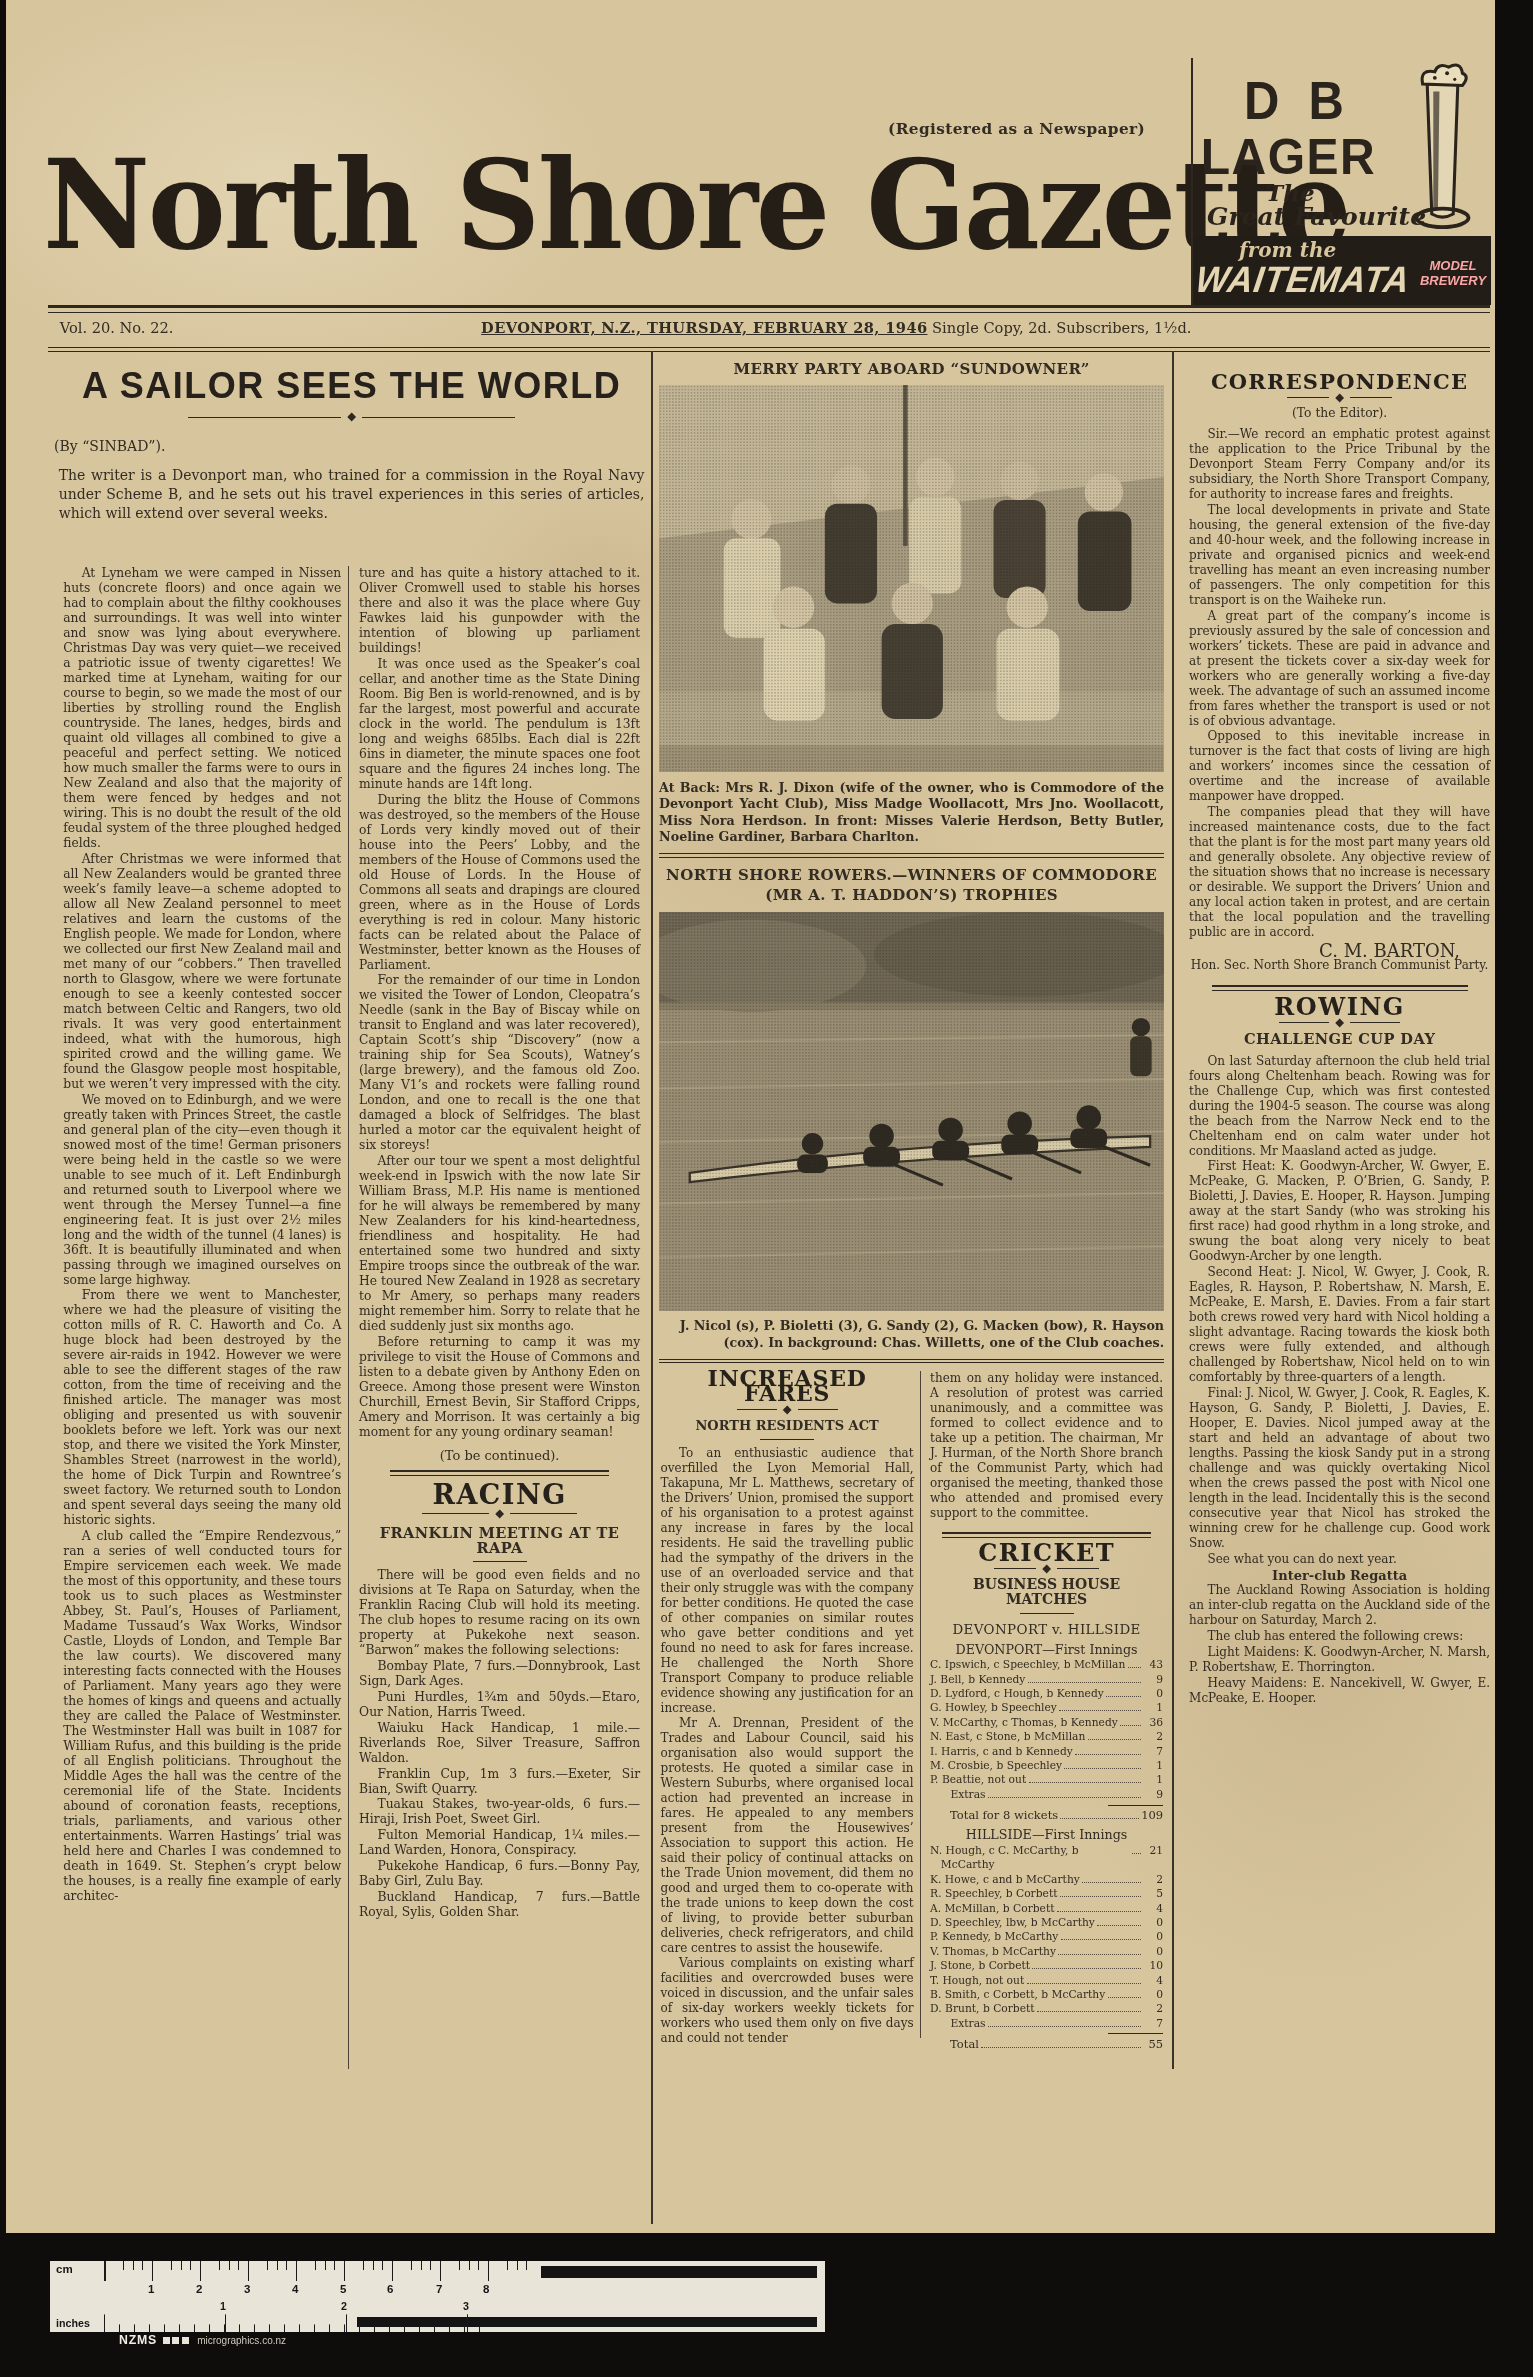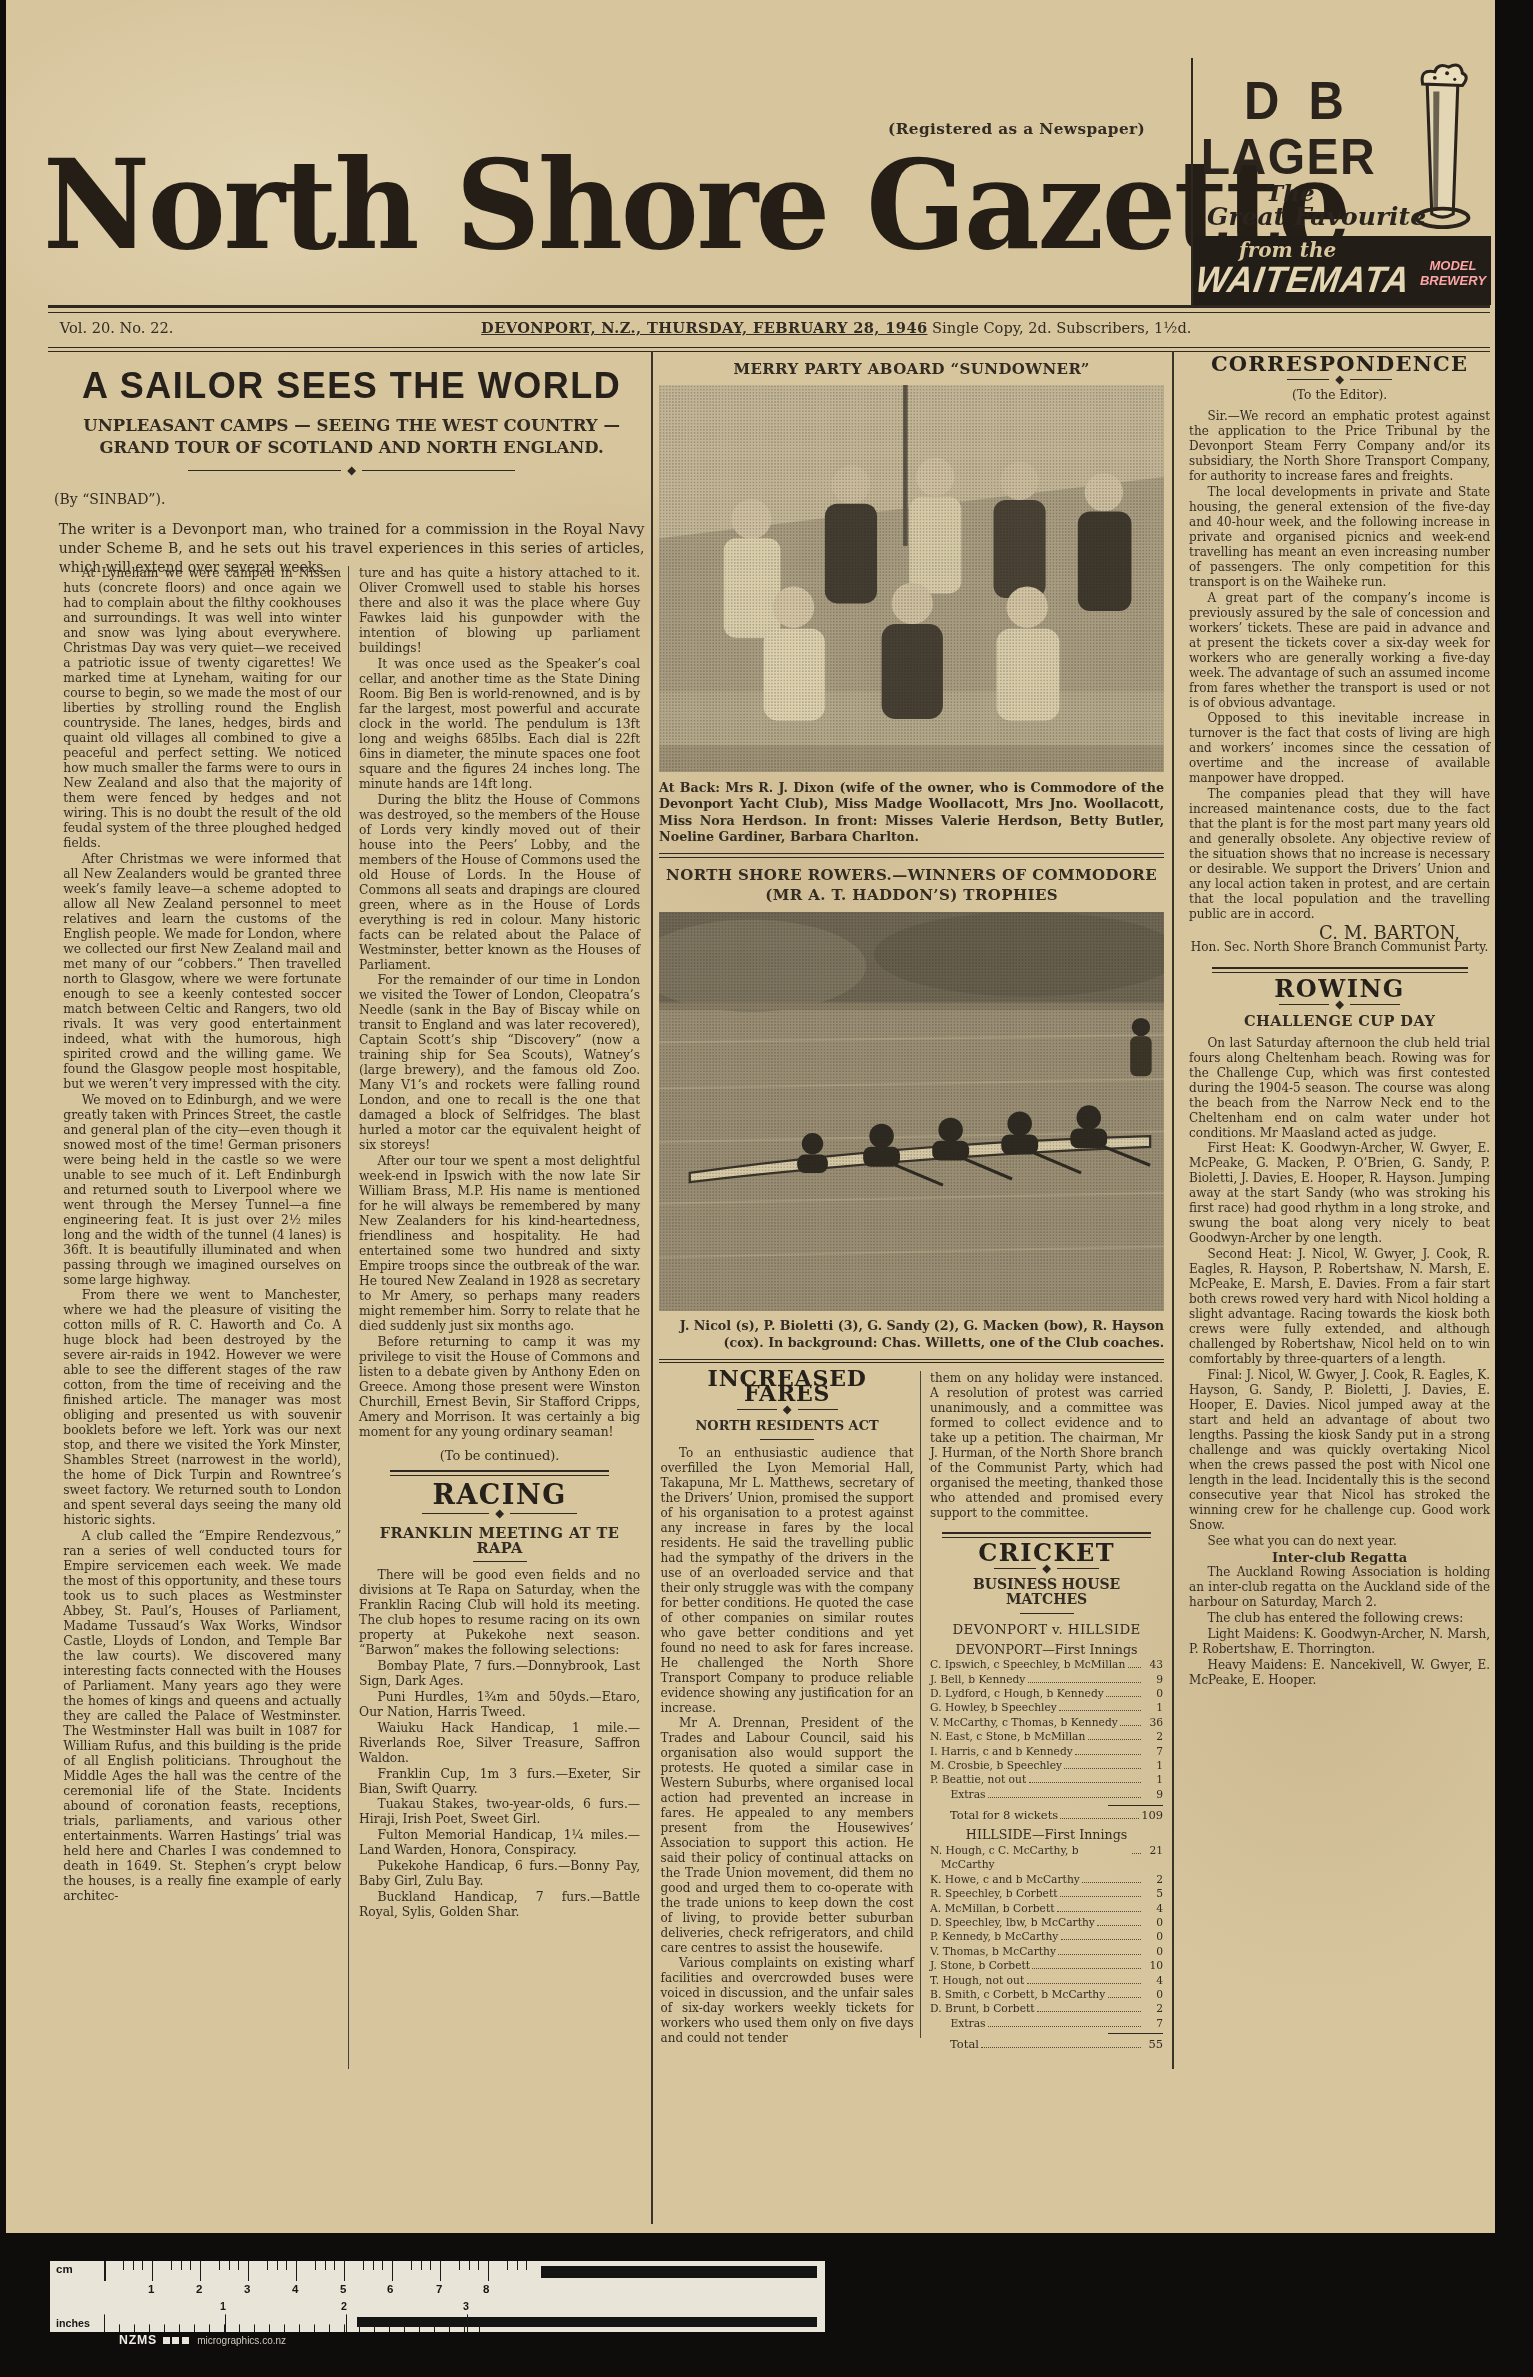--- a/index.html
+++ b/index.html
@@ -95,21 +95,21 @@
   .ck-match{text-align:center;font-size:13.4px;margin-top:7.7px;letter-spacing:0.4px;}
   .ck-innings{text-align:center;font-size:12.7px;margin-top:4.6px;margin-bottom:1.5px;}
   .crow{display:flex;align-items:baseline;font-size:10.7px;line-height:14.4px;}
   .cname{padding-left:10.7px;text-indent:-10.7px;}
   .cdots{flex:1;min-width:9.2px;border-bottom:1.5px dotted #54483a;margin:0 2.3px 3.1px 2.3px;}
   .cscore{min-width:20px;text-align:right;}
   .sumline{width:55px;border-top:1.2px solid #2e2820;margin:2.3px 0 2.3px auto;}
   .ctotal{display:flex;align-items:baseline;font-size:11.5px;margin-left:20px;}
   .extras-row .cname{padding-left:31px;}
   
-  .rightcol{position:absolute;left:1183px;top:356px;width:301px;font-size:12px;line-height:15px;}
+  .rightcol{position:absolute;left:1183px;top:374px;width:301px;font-size:12px;line-height:15px;}
   .corr-head{font-weight:bold;text-align:center;font-size:21px;letter-spacing:1.2px;color:#26211a;}
   .toeditor{text-align:center;font-size:12.3px;margin:3.1px 0 6.1px;}
   .rightcol .para{margin-bottom:0.8px;}
   .sig-name{text-align:center;padding-left:100px;font-size:18px;margin-top:3.1px;}
   .sig-title{text-align:center;font-size:12px;line-height:14.6px;}
   .row-head{font-weight:bold;text-align:center;font-size:24px;letter-spacing:1.5px;color:#26211a;margin-top:7.7px;}
   .row-sub{font-weight:bold;text-align:center;font-size:14.6px;letter-spacing:0.4px;margin:3.1px 0 7.7px;}
   .interclub{font-weight:bold;text-align:center;font-size:13px;margin-top:1.5px;}
   
   .ruler{position:absolute;left:50px;top:2261px;width:775px;height:71px;background:#e9e4d8;}
@@ -172,21 +172,20 @@
     <span class="dl-date">DEVONPORT, N.Z., THURSDAY, FEBRUARY 28, 1946</span>
     <span class="dl-price">Single Copy, 2d. Subscribers, 1½d.</span>
   </div>
   <div class="rule-under"></div>
 
   <div class="vrule" style="left:645px;top:351px;width:1.5px;height:1873px;"></div>
   <div class="vrule" style="left:1166px;top:351px;width:1.5px;height:1718px;"></div>
 
   <div class="sailor">
     <div class="h-main">A SAILOR SEES THE WORLD</div>
-    <div class="h-sub">UNPLEASANT CAMPS — SEEING THE WEST COUNTRY — GRAND TOUR OF SCOTLAND AND NORTH ENGLAND.</div>
     <div class="divider">
         <span class="ln"></span>
         <span class="dm">◆</span>
         <span class="ln"></span>
       </div>
     <div class="byline">(By “SINBAD”).</div>
     <p class="intro">The writer is a Devonport man, who trained for a commission in the Royal Navy under Scheme B, and he sets out his travel experiences in this series of articles, which will extend over several weeks.</p>
 
     <div class="vrule" style="left:294px;top:213px;width:0.8px;height:1503px;background:#4a4236;"></div>
 

